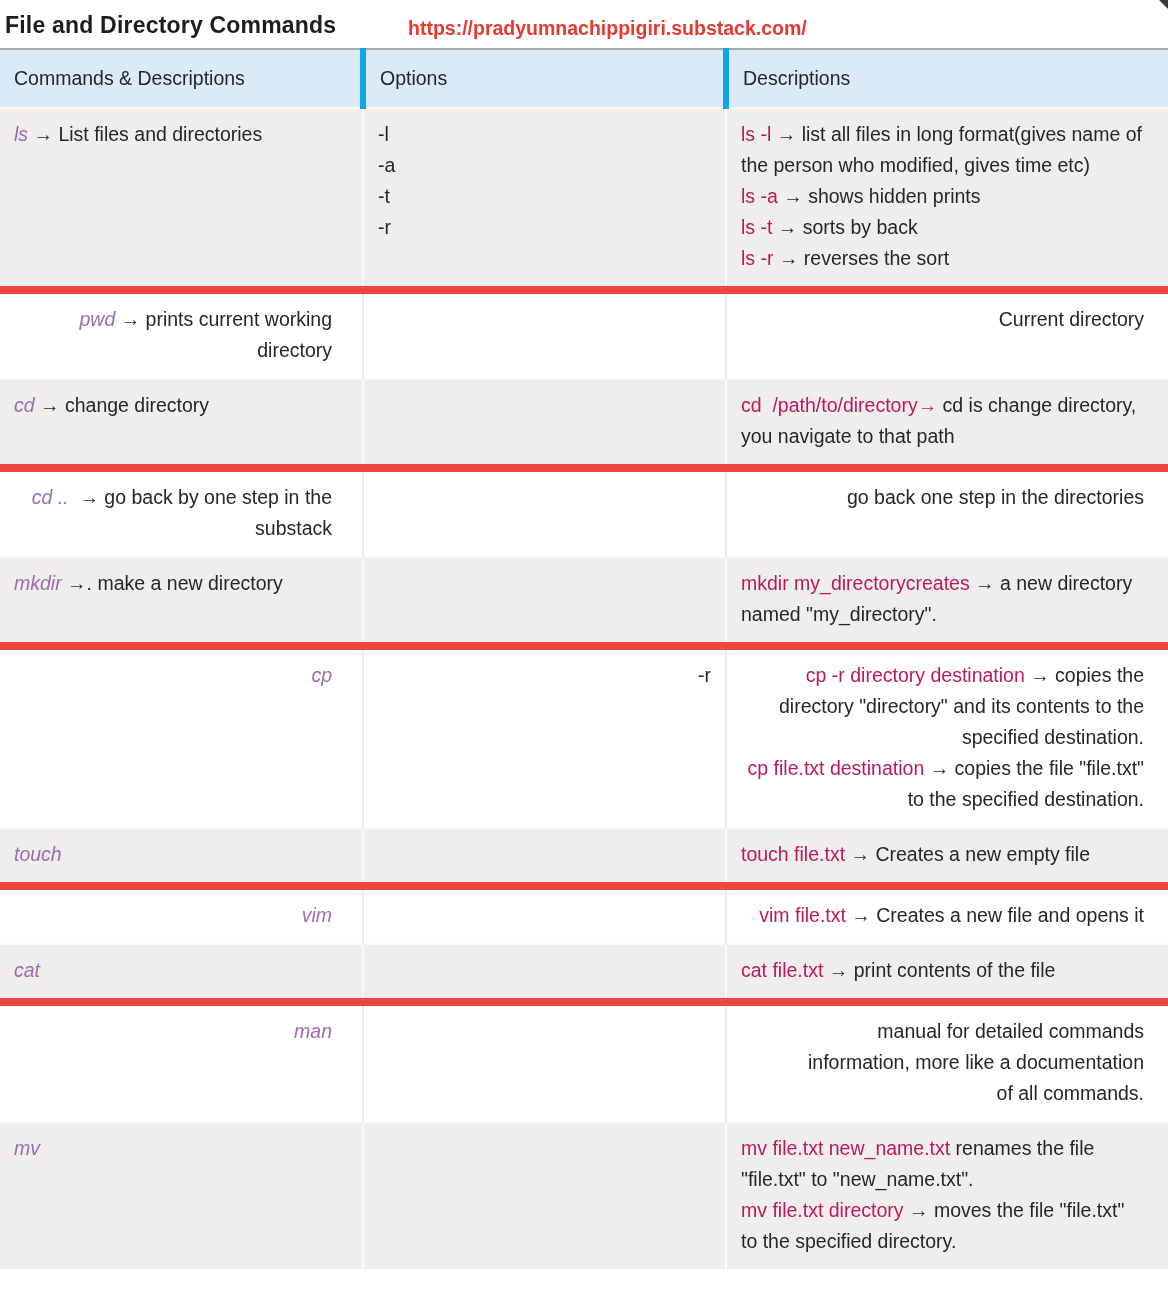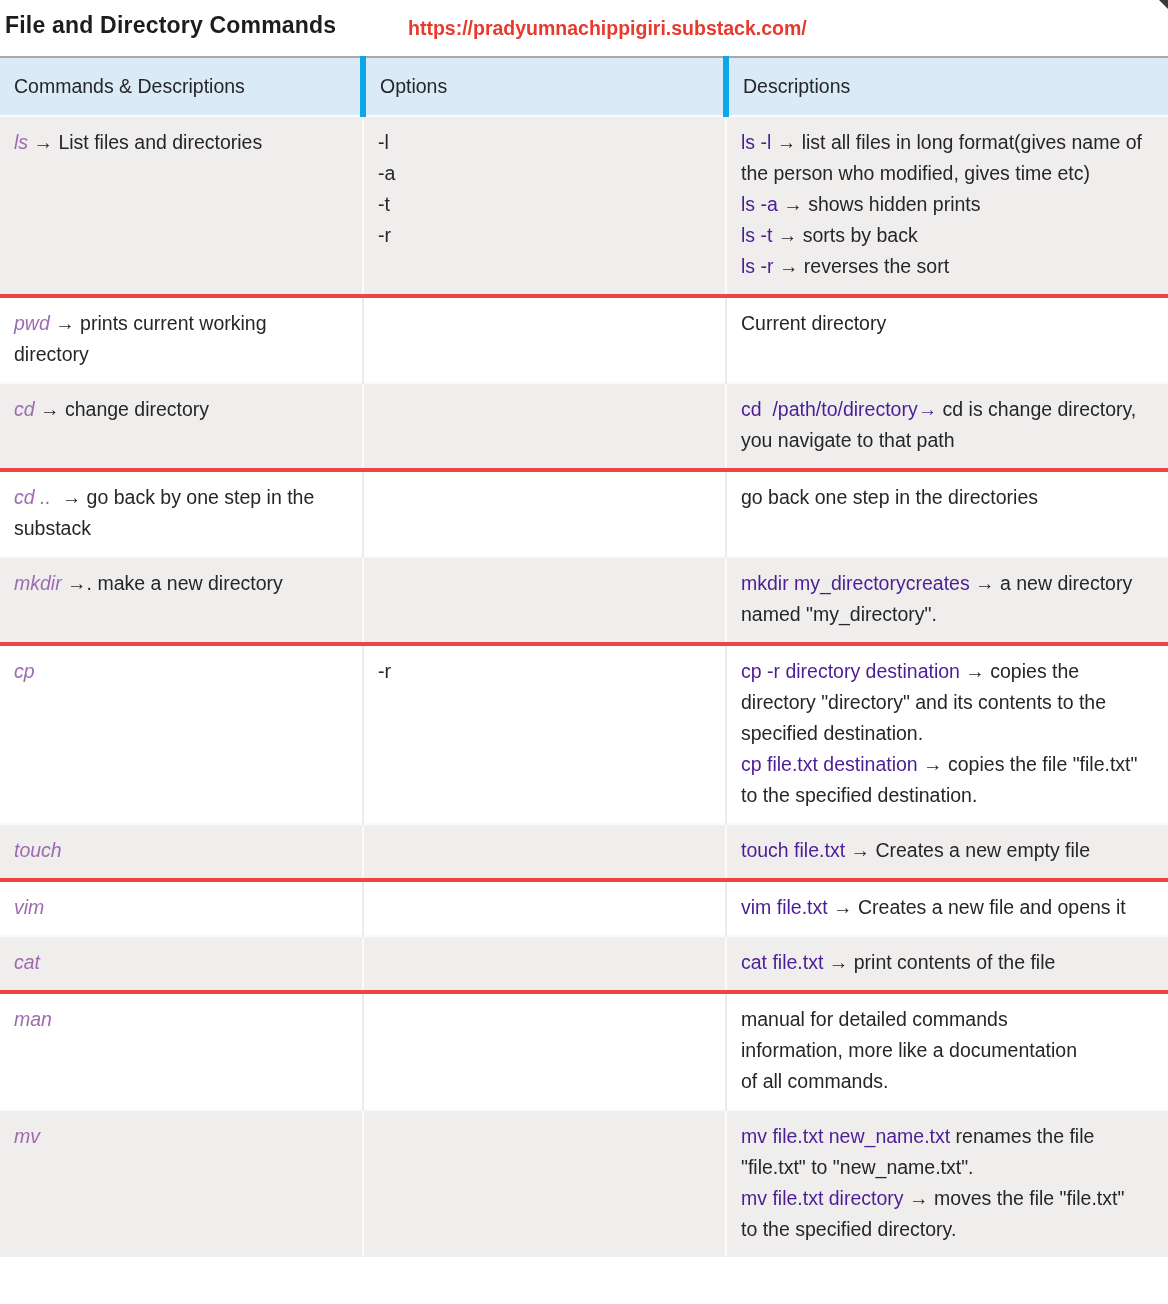--- a/index.html
+++ b/index.html
@@ -9,21 +9,21 @@
     font-family: "Liberation Sans", sans-serif;
     color: #26262a;
   }
   .page {
     position: relative;
     width: 1168px;
     background: #ffffff;
   }
   .titlebar {
     position: relative;
-    height: 56px;
+    height: 48px;
   }
   .page-title {
     position: absolute;
     left: 5px;
     top: 12px;
     margin: 0;
     font-size: 23px;
     font-weight: 700;
     color: #1d1d1f;
     letter-spacing: 0.2px;
@@ -71,24 +71,24 @@
     font-size: 19.5px;
     line-height: 31px;
   }
   td.col-desc { padding-right: 24px; }
   td.col-cmd  { padding-right: 30px; }
   tr.gray td  { background: #efeeed; }
   tr.white td { background: #ffffff; }
   tr.gray td + td  { border-left: 2px solid #fbfaf8; }
   tr.white td + td { border-left: 2px solid #ecebe9; }
   tr.gray td  { border-top: 2px solid #fafaf8; }
-  tr.white td { border-top: 4px solid #ef4444; }
+  tr.white td { border-top: 8px solid #ef4444; text-align: right; }
   .line { white-space: pre-wrap; }
   .seg-cmd  { color: #9e6bb0; font-style: italic; }
-  .seg-code { color: #4c1d95; }
+  .seg-code { color: #be185d; }
   .seg-text { color: #26262a; }
 </style>
 </head>
 <body>
 
 <div class="page">
   <div class="titlebar">
     <h1 class="page-title">File and Directory Commands</h1>
     <a class="page-url" href="#">https://pradyumnachippigiri.substack.com/</a>
     <div class="corner-mark"></div>

